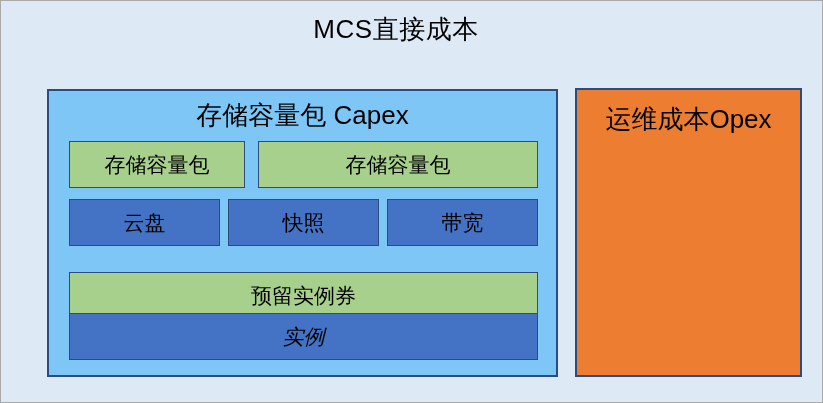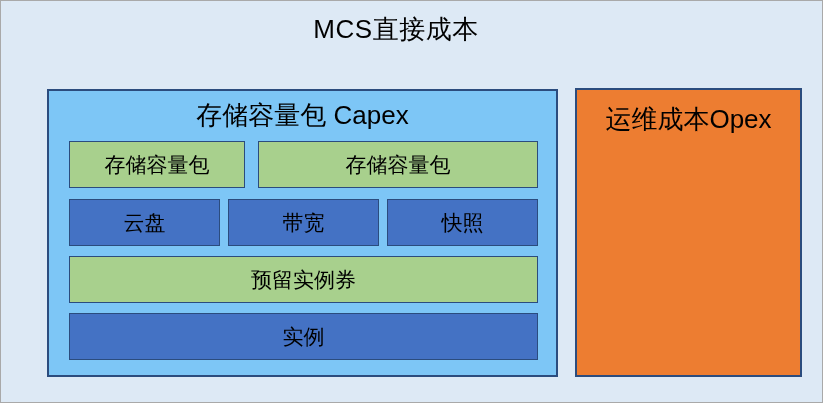--- a/index.html
+++ b/index.html
@@ -34,22 +34,22 @@
   .capex-title{
     position:absolute;top:7px;left:0;width:100%;
     text-align:center;font-size:26px;color:var(--text);
   }
   .row{
     position:absolute;left:20px;width:469px;height:47px;
     display:flex;
   }
   .row-packages{top:50px;gap:13px;}
   .row-resources{top:108px;gap:8px;}
-  .row-reserved{top:165px;justify-content:flex-end;}
-  .row-instance{top:222px;}
+  .row-reserved{top:181px;justify-content:flex-end;}
+  .row-instance{top:222px;font-style:italic;}
   .block{
     display:flex;align-items:center;justify-content:center;
     font-family:"Liberation Serif","DejaVu Serif",serif;
     font-size:21px;color:var(--text);
     border:1.5px solid var(--border);
     height:100%;
   }
   .green{background:var(--green-fill);}
   .blue{background:var(--blue-fill);}
   .w-storage{flex:0 0 176px;}
@@ -76,22 +76,22 @@
   <div class="capex-box">
     <div class="capex-title">存储容量包 Capex</div>
 
     <div class="row row-packages">
       <div class="block green w-storage">存储容量包</div>
       <div class="block green w-grow">存储容量包</div>
     </div>
 
     <div class="row row-resources">
       <div class="block blue w-fifth">云盘</div>
+      <div class="block blue w-fifth">快照</div>
       <div class="block blue w-fifth">带宽</div>
-      <div class="block blue w-fifth">快照</div>
     </div>
 
     <div class="row row-reserved">
       <div class="block green w-full">预留实例券</div>
     </div>
 
     <div class="row row-instance">
       <div class="block blue w-full">实例</div>
     </div>
   </div>

